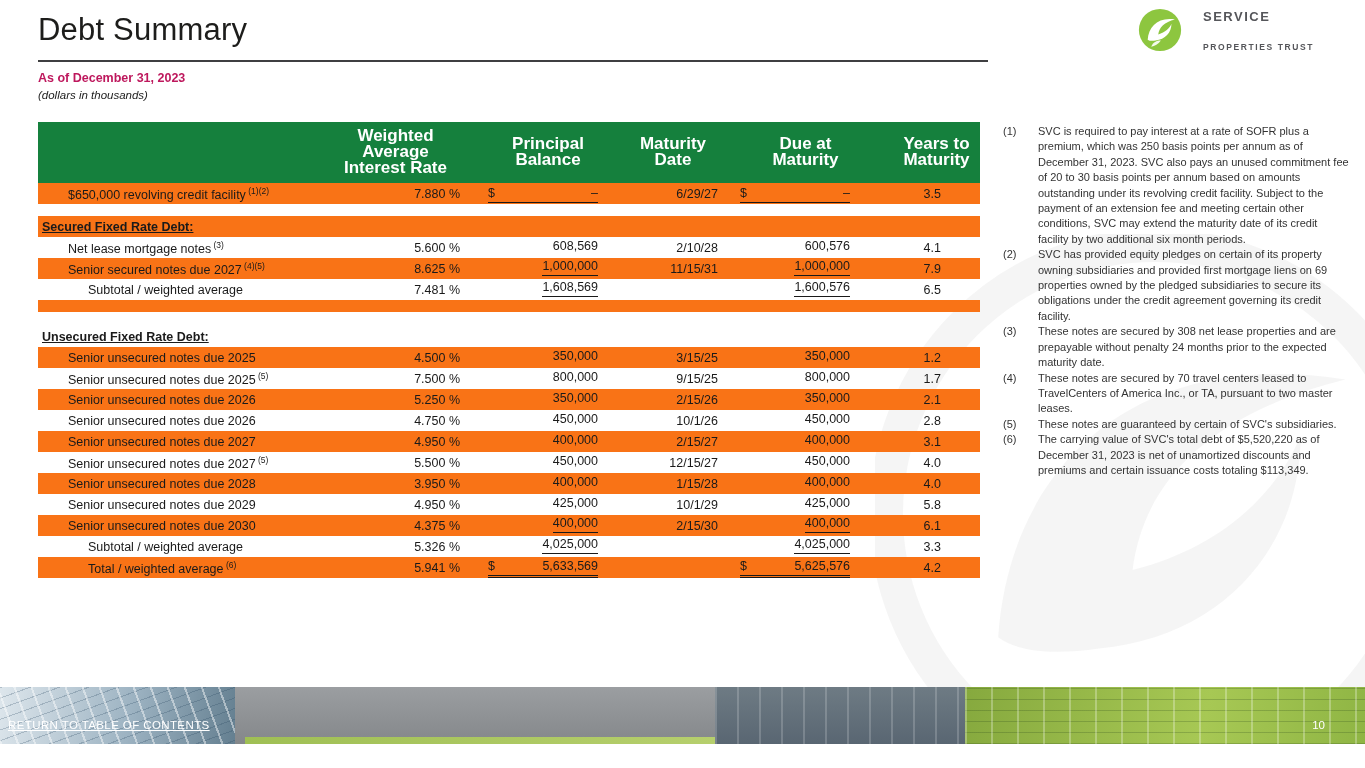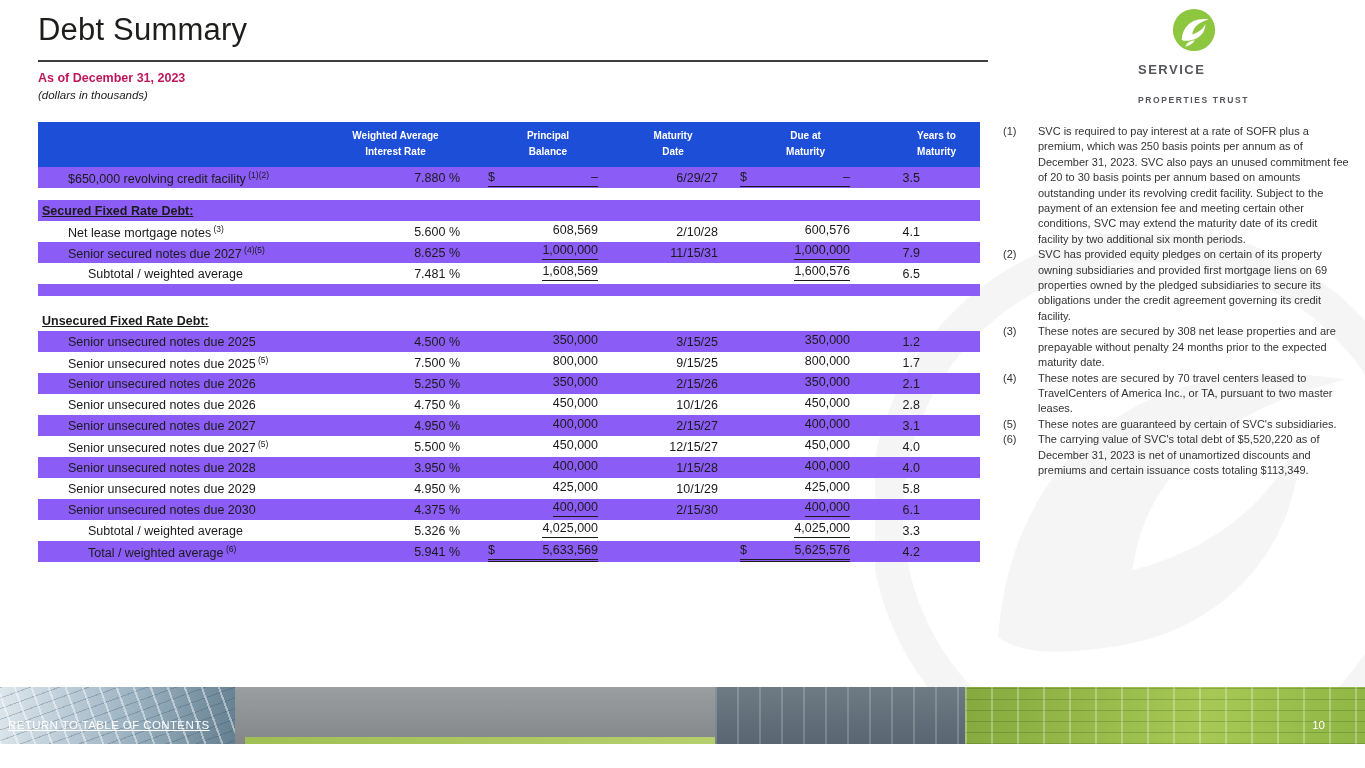--- a/index.html
+++ b/index.html
@@ -7,44 +7,44 @@
   body { font-family: "Liberation Sans", sans-serif; background: #ffffff; color: #1a1a1a; }
   .slide { position: relative; width: 1365px; height: 744px; overflow: hidden; background: #fff; }
 
   
   .page-title { position: absolute; left: 38px; top: 12px; font-size: 31px; font-weight: 400; color: #1d1d1b; letter-spacing: .2px; }
   .title-rule { position: absolute; left: 38px; top: 60px; width: 950px; border-top: 2px solid #3f3f41; }
   .as-of { position: absolute; left: 38px; top: 71px; font-size: 12.5px; font-weight: bold; color: #be185d; }
   .units { position: absolute; left: 38px; top: 89px; font-size: 11.5px; font-style: italic; color: #222; }
 
   
-  .logo { position: absolute; left: 1138px; top: 8px; display: flex; align-items: center; gap: 10px; flex-direction: column; }
+  .logo { position: absolute; left: 1138px; top: 8px; display: flex; align-items: center; gap: 21px; }
   .logo-mark { width: 44px; height: 44px; }
   .logo-text .l1 { font-size: 13px; font-weight: bold; letter-spacing: 1.5px; color: #55565a; }
   .logo-text .l2 { font-size: 8.5px; font-weight: bold; letter-spacing: 1.6px; color: #55565a; margin-top: 18px; }
 
   
   .watermark { position: absolute; right: -70px; bottom: -50px; width: 560px; height: 560px; opacity: 0.05; pointer-events: none; }
 
   
   table.debt { position: absolute; left: 38px; top: 122px; width: 942px; border-collapse: collapse; font-size: 12.5px; table-layout: fixed; }
-  table.debt th { background: #1d4ed8; color: #fff; font-weight: bold; font-size: 10px; text-align: center; padding: 6px 0 7px; line-height: 16px; vertical-align: middle; }
+  table.debt th { background: #15803d; color: #fff; font-weight: bold; font-size: 17px; text-align: center; padding: 6px 0 7px; line-height: 16px; vertical-align: middle; }
   table.debt td { height: 21px; vertical-align: middle; white-space: nowrap; overflow: hidden; }
-  tr.shade td { background: #8b5cf6; }
+  tr.shade td { background: #f97316; }
   .section-label { font-weight: bold; text-decoration: underline; padding-left: 4px; }
   td.lbl.ind1 { padding-left: 30px; }
   td.lbl.ind2 { padding-left: 50px; }
   td.lbl sup { font-size: 8.5px; vertical-align: 5px; }
   td.rate { text-align: right; padding-right: 8px; }
   td.amt { text-align: right; }
   .numwrap { display: inline-flex; justify-content: space-between; width: 110px; line-height: 17px; }
   td.amt.pcol .numwrap { margin-right: 30px; }
   td.amt.dcol .numwrap { margin-right: 43px; }
   td.mat { text-align: right; }
-  td.yrs { text-align: right; padding-right: 60px; }
+  td.yrs { text-align: right; padding-right: 39px; }
   .rule-u  { border-bottom: 1px solid #1a1a1a; }
   .rule-uu { border-bottom: 3px double #1a1a1a; }
 
   
   .footnotes { position: absolute; left: 1003px; top: 124px; width: 346px; font-size: 11px; line-height: 15.4px; color: #333; }
   .fn { display: flex; }
   .fn .num { flex: 0 0 35px; }
   .fn .txt { flex: 1; }
 
   

